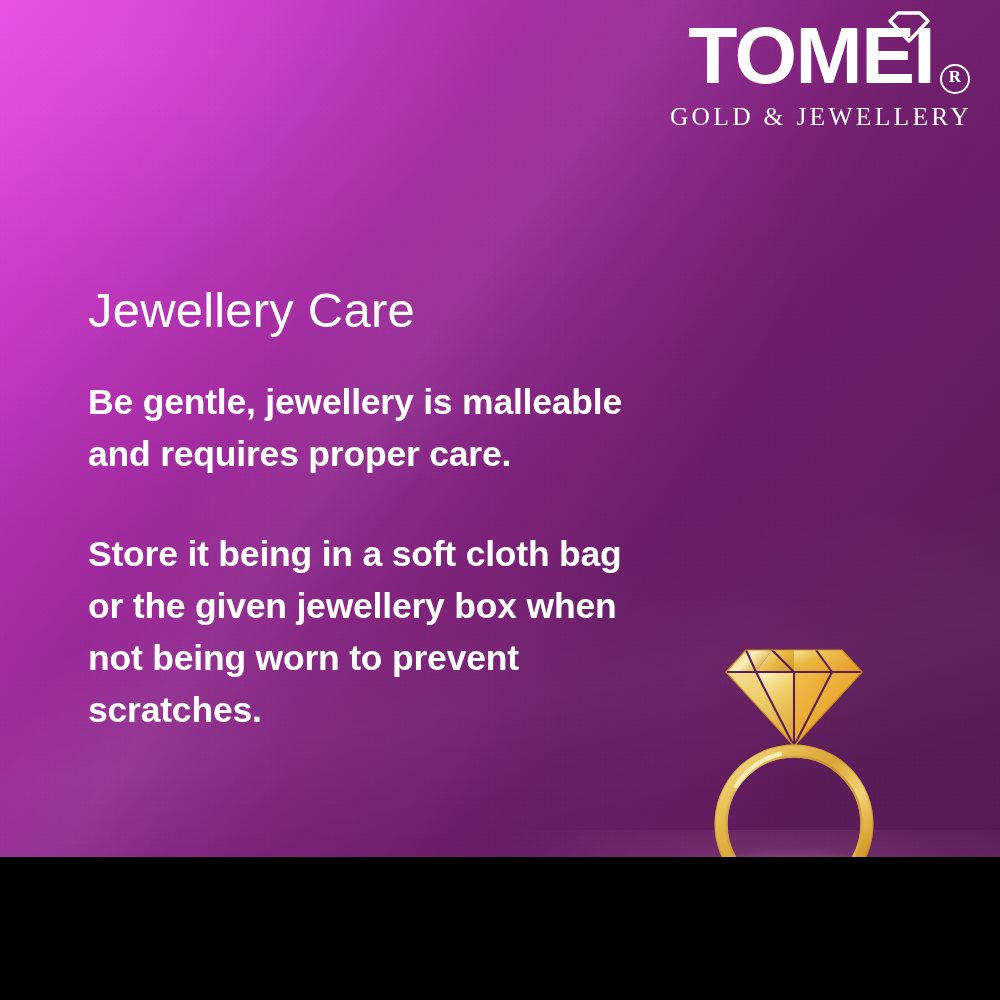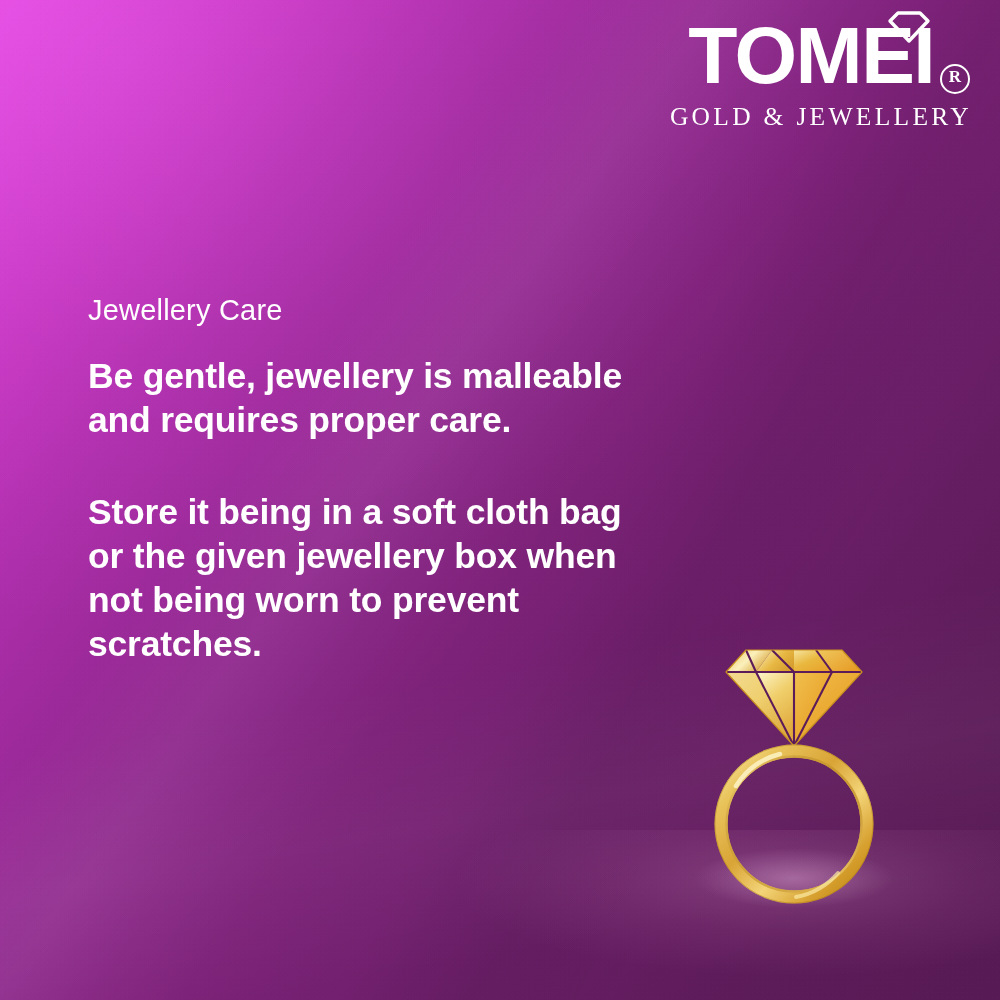--- a/index.html
+++ b/index.html
@@ -3,21 +3,21 @@
 <meta charset="utf-8">
 <style>
   html, body {
     margin: 0;
     padding: 0;
     background: #000;
   }
   #poster {
     position: relative;
     width: 1000px;
-    height: 1000px;
+    height: 857px;
     overflow: hidden;
     font-family: "Liberation Sans", sans-serif;
     background: #1d4ed8;
   }
 
   
   .bg-base {
     position: absolute;
     inset: 0;
     background: linear-gradient(128deg,
@@ -152,31 +152,31 @@
   
   .copy {
     position: absolute;
     left: 88px;
     top: 286px;
     width: 580px;
   }
   .headline {
     font-family: "Liberation Sans", sans-serif;
     font-weight: 400;
-    font-size: 29px;
+    font-size: 49px;
     line-height: 48px;
     color: #ffffff;
     letter-spacing: 0.2px;
-    margin: 0 0 20px 0;
+    margin: 0 0 42px 0;
   }
   .para {
     font-family: "Liberation Sans", sans-serif;
     font-weight: 700;
     font-size: 35.5px;
-    line-height: 44px;
+    line-height: 52px;
     color: #ffffff;
     letter-spacing: -0.2px;
     margin: 0;
     white-space: pre-line;
   }
   .para + .para {
     margin-top: 48px;
   }
 
   

